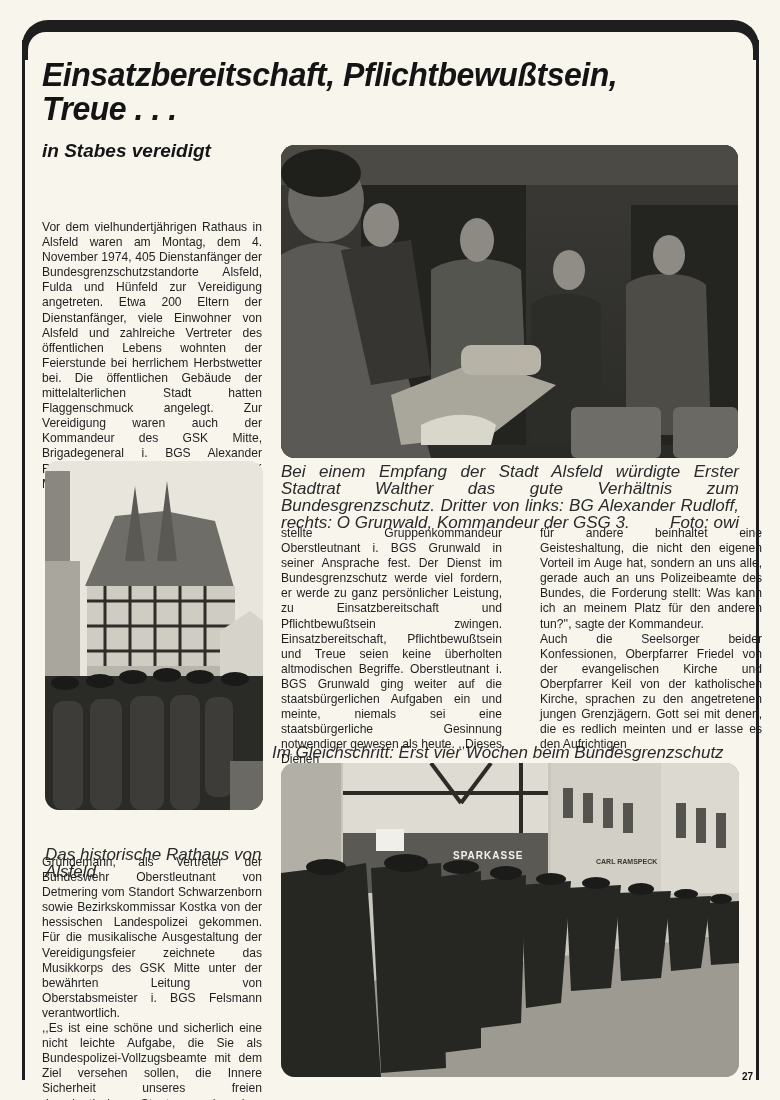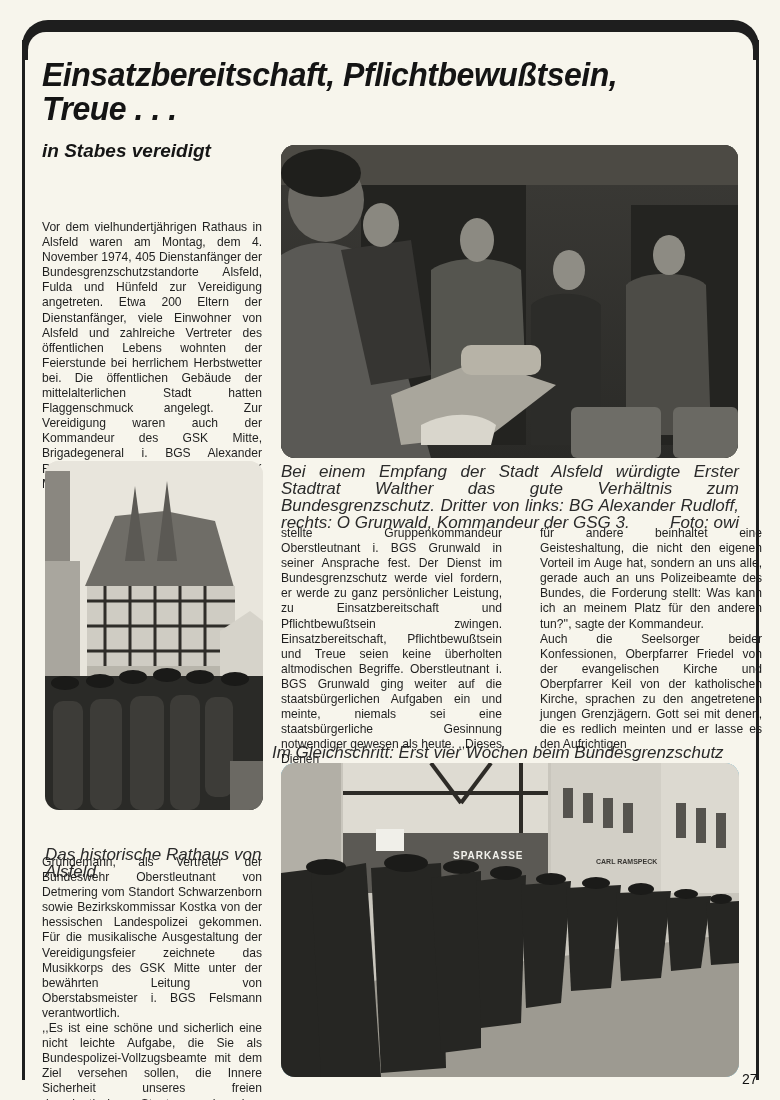--- a/index.html
+++ b/index.html
@@ -35,21 +35,21 @@
     hyphens: manual; color: #1f1f1f;
   }
   .body-text p { margin: 0; }
   .caption {
     position: absolute; font-style: italic; font-size: 17px; line-height: 17px; color: #2a2a2a;
   }
   .photo {
     position: absolute; border-radius: 14px; overflow: hidden;
   }
   .page-number {
-    position: absolute; left: 742px; top: 1071px; font-weight: normal; font-size: 14px; color: #111;
+    position: absolute; left: 742px; top: 1071px; font-weight: bold; font-size: 10px; color: #111;
   }
   .foto-credit { float: right; }
 </style>
 </head>
 <body>
 
 <div class="frame-top"></div>
 <div class="frame-inner"></div>
 <div class="frame-left"></div>
 <div class="frame-right"></div>

